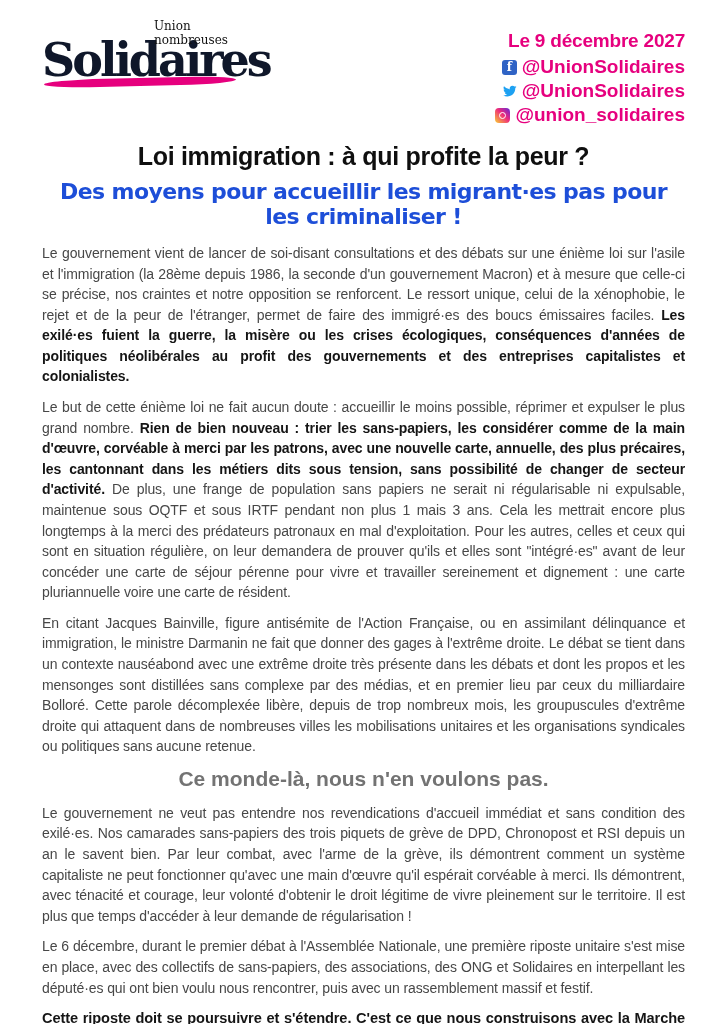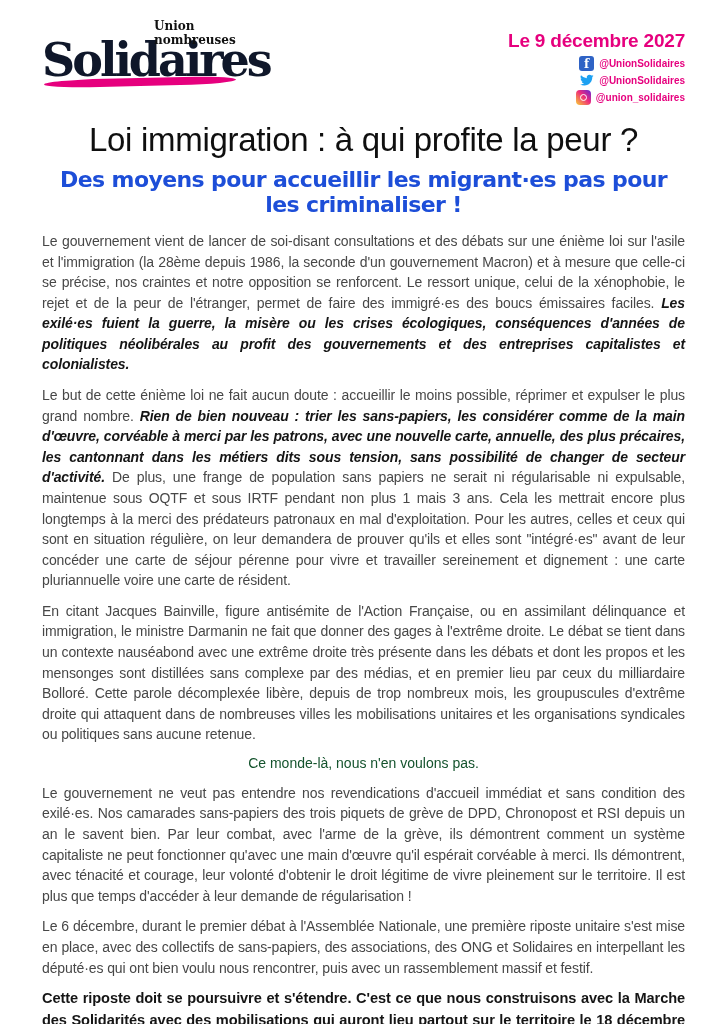--- a/index.html
+++ b/index.html
@@ -13,21 +13,21 @@
     padding: 20px 38px 0 42px;
   }
   
   .top { display: flex; justify-content: space-between; align-items: flex-start; }
   .logo { position: relative; width: 230px; padding-top: 4px; }
   .logo-tagline {
     position: absolute; left: 112px; top: 0;
     font-family: "DejaVu Serif", serif;
     font-size: 12px; color: #111; line-height: 1.15;
   }
-  .logo-tagline span { display: block; font-weight: bold; }
+  .logo-tagline span { display: block; }
   .logo-text {
     margin-top: 13px;
     font-family: "DejaVu Serif", serif;
     font-weight: bold;
     font-size: 46px;
     letter-spacing: -3px;
     color: #0f172a;
     line-height: 1;
   }
   .logo-underline {
@@ -39,59 +39,59 @@
   }
   .header-right { text-align: right; padding-top: 10px; }
   .date {
     font-size: 19px; font-weight: bold; color: #e6007e;
     margin-bottom: 4px; letter-spacing: -0.2px;
   }
   .social-row {
     display: flex; justify-content: flex-end; align-items: center;
     gap: 5px; margin-bottom: 2px;
   }
-  .handle { font-size: 10px; font-weight: bold; color: #e6007e; }
+  .handle { font-size: 19px; font-weight: bold; color: #e6007e; }
   .icon { width: 15px; height: 15px; display: inline-flex; align-items: center; justify-content: center; }
   .fb {
     background: #2f63c5; color: #fff; border-radius: 3px;
     font-family: "DejaVu Serif", serif; font-weight: bold;
     font-size: 12px; line-height: 1;
   }
   .tw svg { width: 15px; height: 15px; display: block; }
   .ig {
     background: linear-gradient(45deg, #f9ce34 0%, #ee2a7b 55%, #6228d7 100%);
     border-radius: 4px; position: relative;
   }
   .ig i {
     display: block; width: 7px; height: 7px;
     border: 1.5px solid #fff; border-radius: 50%;
   }
   
   .title {
     text-align: center; color: #0f0f0f;
-    font-size: 33px; font-weight: normal; letter-spacing: -0.3px;
+    font-size: 25px; font-weight: bold; letter-spacing: -0.3px;
     margin: 14px 0 8px;
   }
   .subtitle {
     text-align: center; color: #1d4ed8;
     font-family: "DejaVu Sans", sans-serif;
     font-size: 22px; font-weight: bold; letter-spacing: -0.6px;
     margin: 0 0 14px;
   }
   
   .body {
     font-size: 14px; line-height: 1.47;
     text-align: justify; color: #474747;
     margin-bottom: 10px;
     letter-spacing: -0.1px;
   }
-  .body b { color: #151515; font-style: italic; }
+  .body b { color: #151515; }
   .mid-heading {
-    text-align: center; color: #14532d;
-    font-size: 14px; font-weight: normal;
+    text-align: center; color: #737373;
+    font-size: 21px; font-weight: bold;
     margin: 4px 0 12px;
   }
   .emph-black { color: #151515; font-weight: bold; font-size: 14.6px; }
 </style>
 </head>
 <body>
 
 <div class="page">
 
   <header class="top">

